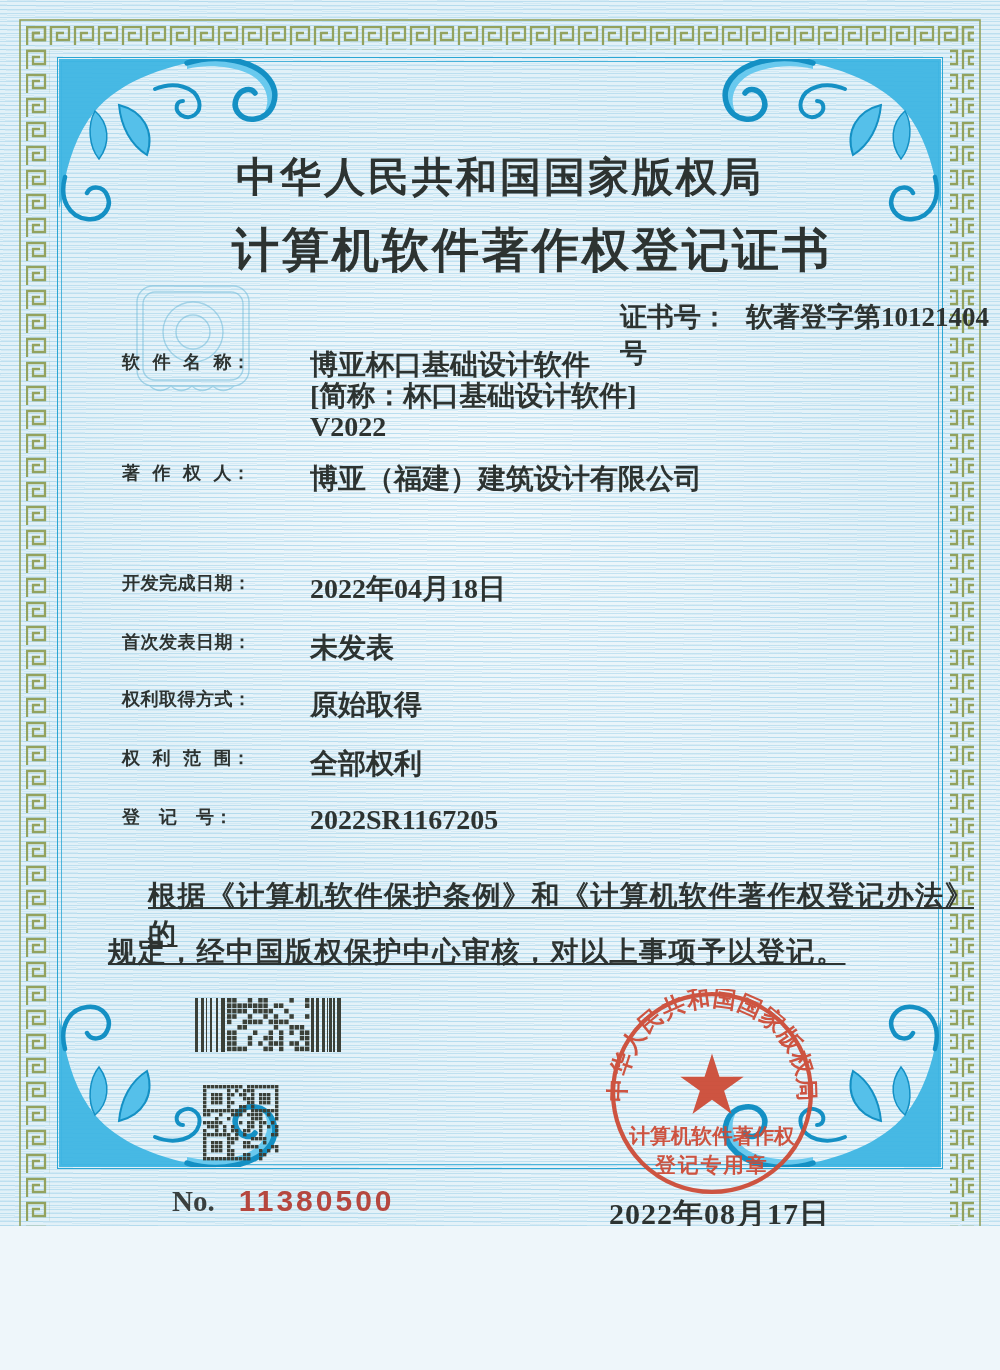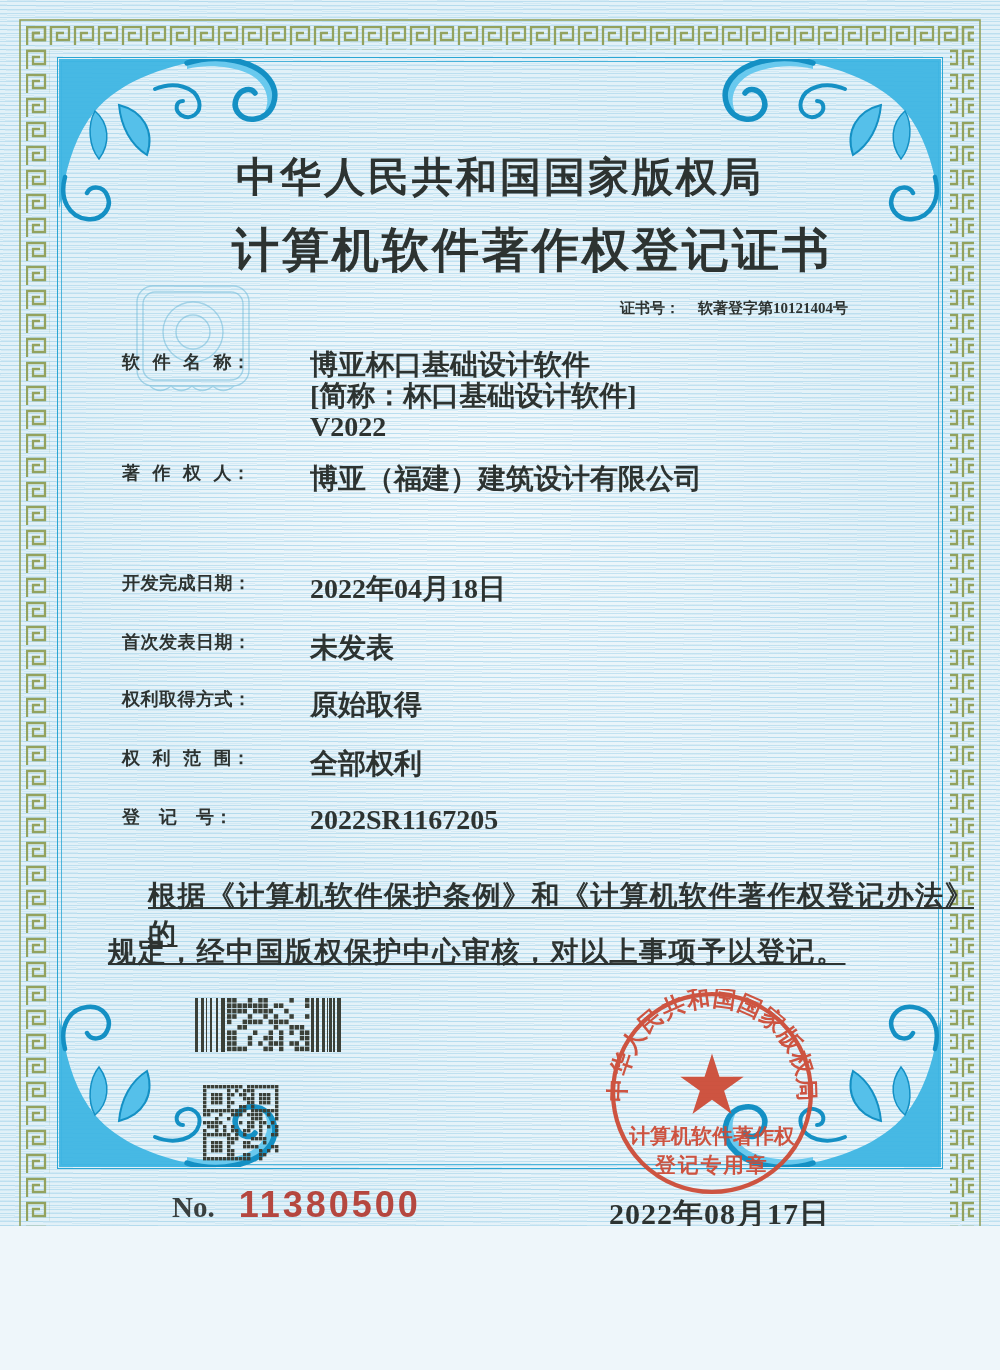--- a/index.html
+++ b/index.html
@@ -23,35 +23,35 @@
   .corner.tl{left:59px;top:59px;}
   .corner.tr{right:59px;top:59px;transform:scaleX(-1);}
   .corner.bl{left:59px;bottom:59px;transform:scaleY(-1);}
   .corner.br{right:59px;bottom:59px;transform:scale(-1,-1);}
   .watermark{left:130px;top:282px;opacity:.55;}
   
   .authority{left:0;top:150px;width:1000px;text-align:center;
     font-size:41px;font-weight:bold;letter-spacing:3px;}
   .cert-title{left:0;top:219px;width:1000px;text-align:center;
     font-size:47px;font-weight:bold;letter-spacing:3px;padding-left:32px;}
-  .certno{left:620px;top:299px;font-size:15px;font-weight:bold;}
+  .certno{left:620px;top:299px;font-size:27px;font-weight:bold;}
   .certno .gap{display:inline-block;width:18px;}
   .row{left:0;top:0;width:1000px;font-weight:bold;font-size:28px;}
   .row .lbl{position:absolute;left:122px;top:0;font-size:18px;letter-spacing:.5px;word-spacing:7px;white-space:pre;}
   .row .val{position:absolute;left:310px;top:-1px;}
   .row .vline{display:block;line-height:31px;}
   .r0{top:350px;} .r1{top:461px;} .r2{top:571px;} .r3{top:630px;}
   .r4{top:687px;} .r5{top:746px;} .r6{top:805px;}
   .statement{font-size:28px;font-weight:bold;letter-spacing:1.5px;text-decoration:underline;}
   .st1{left:148px;top:877px;}
   .st2{left:108px;top:933px;}
   .serial{left:172px;top:1184px;font-size:29px;}
   .serial .no{color:#3a403f;font-weight:bold;margin-right:24px;}
   .serial .num{color:#b5473f;font-family:"Liberation Sans","DejaVu Sans",sans-serif;
-    font-weight:bold;letter-spacing:3px;font-size:36px;margin-top:9px;}
+    font-weight:bold;letter-spacing:3px;font-size:30px;margin-top:9px;}
   .issue-date{left:609px;top:1194px;font-size:30px;font-weight:bold;letter-spacing:1px;}
   .stamp{left:606px;top:989px;width:212px;height:212px;opacity:.94;}
   .barcode{left:195px;top:998px;}
   .qrcode{left:203px;top:1085px;}
 </style>
 </head>
 <body>
 
 <div class="page">
 

